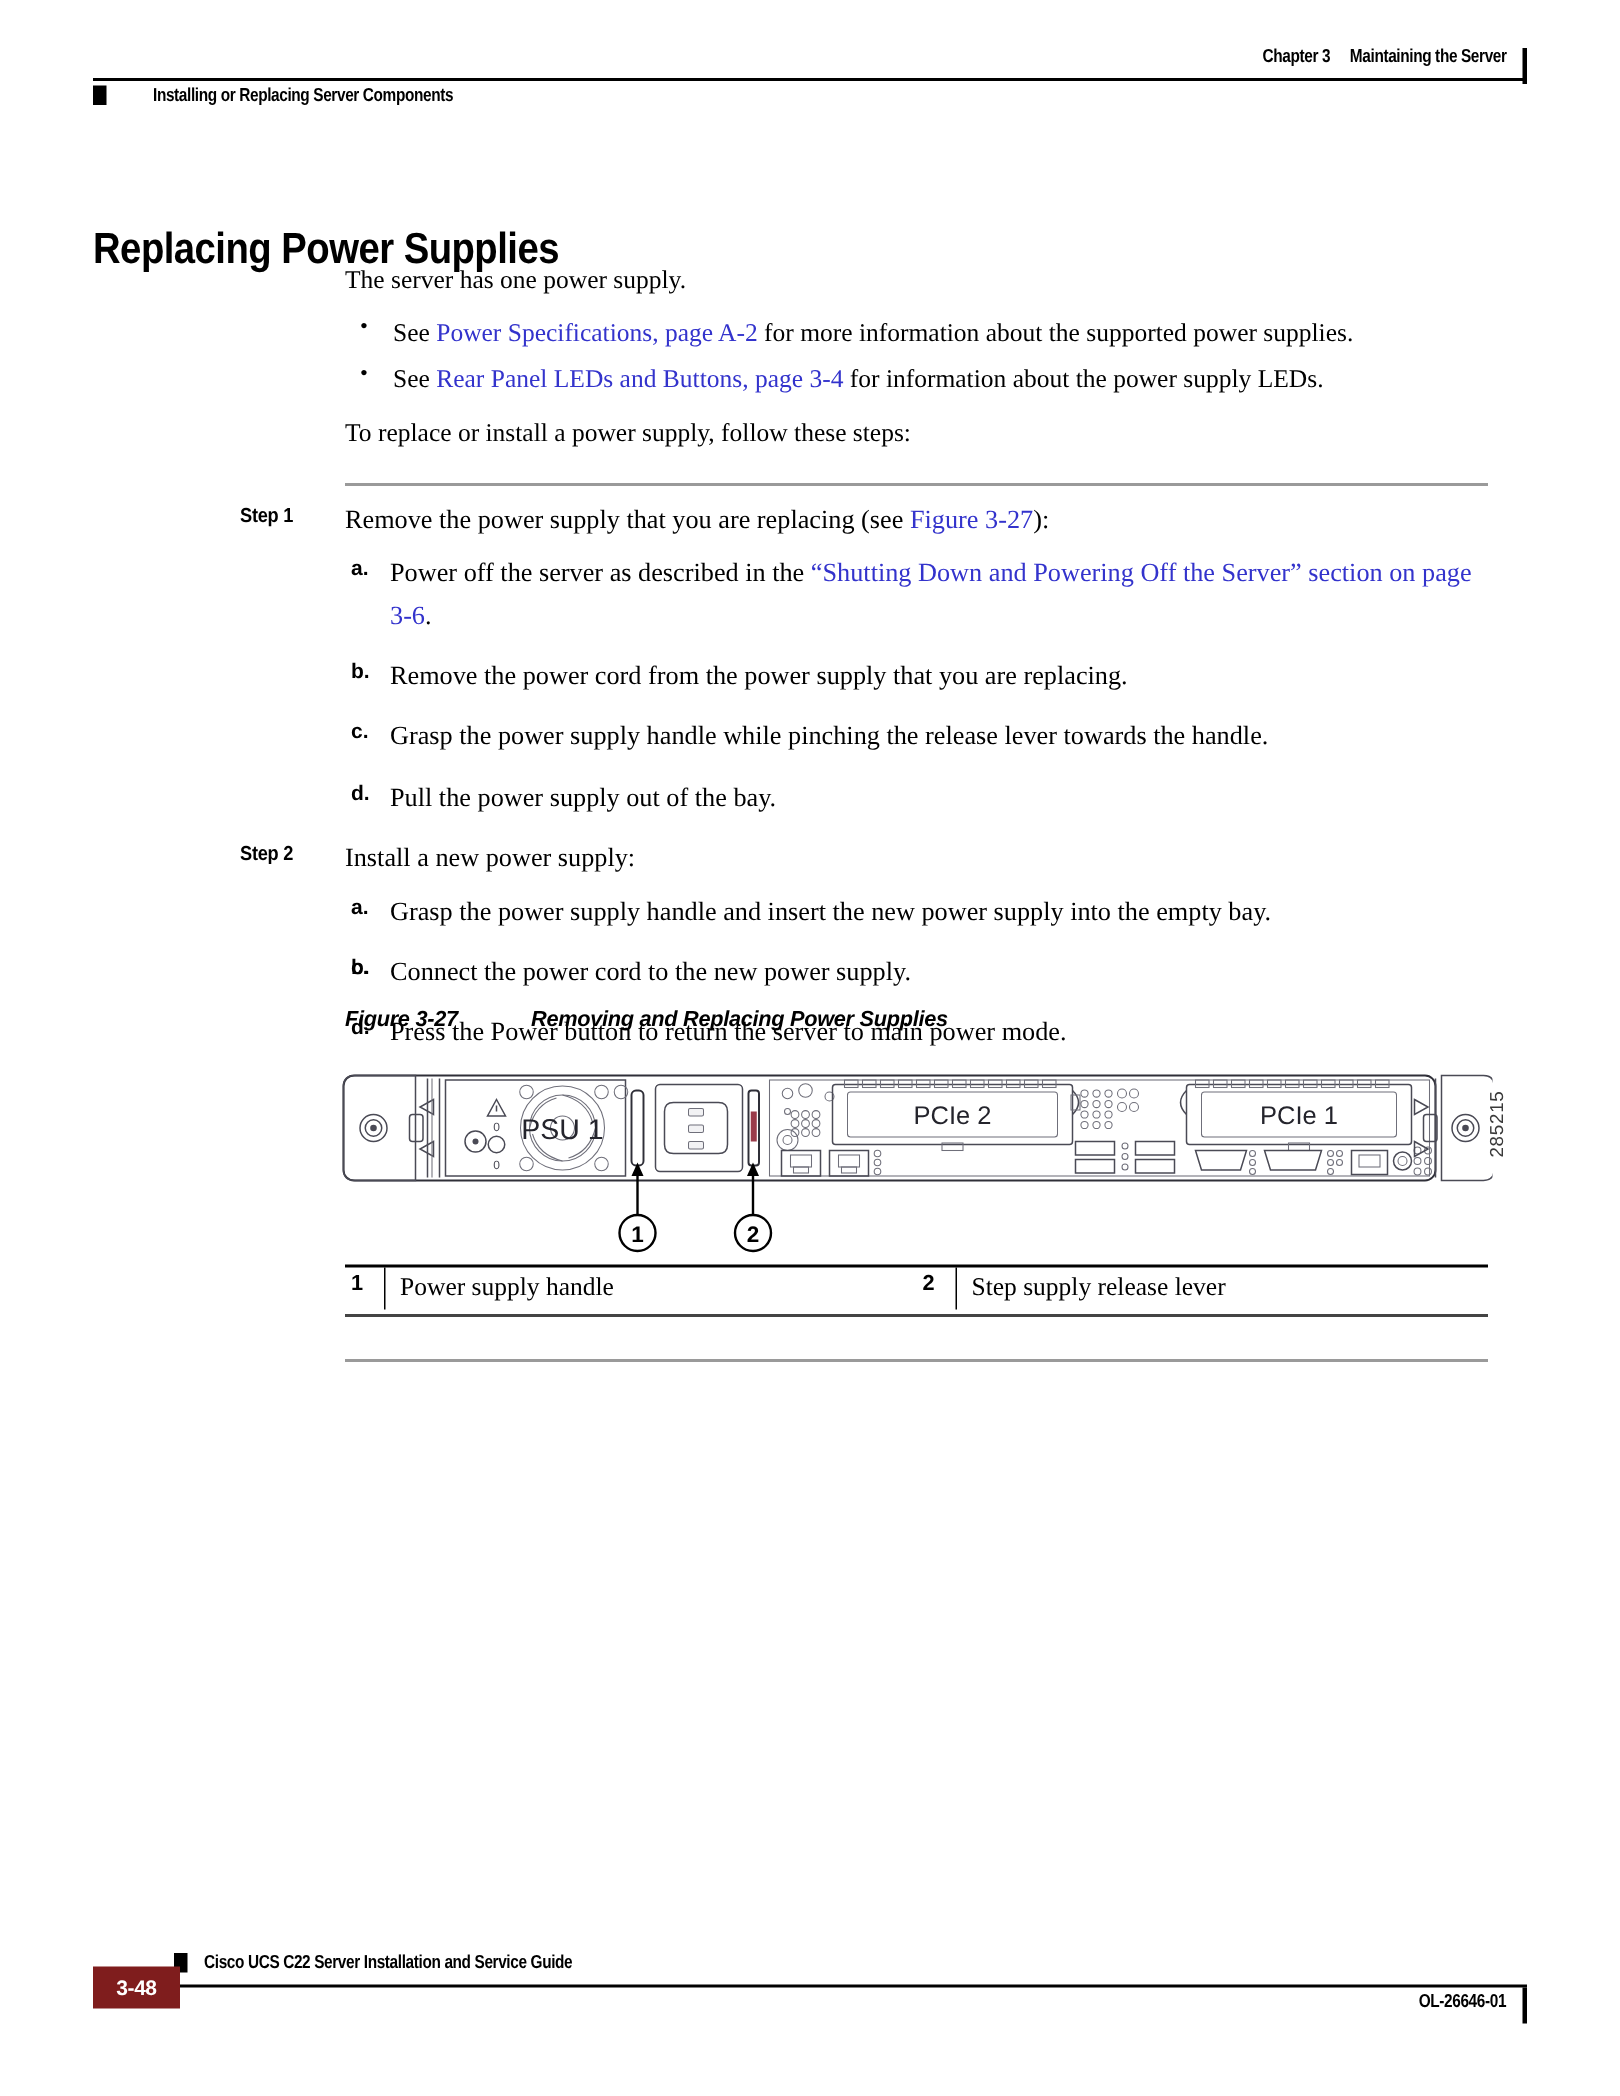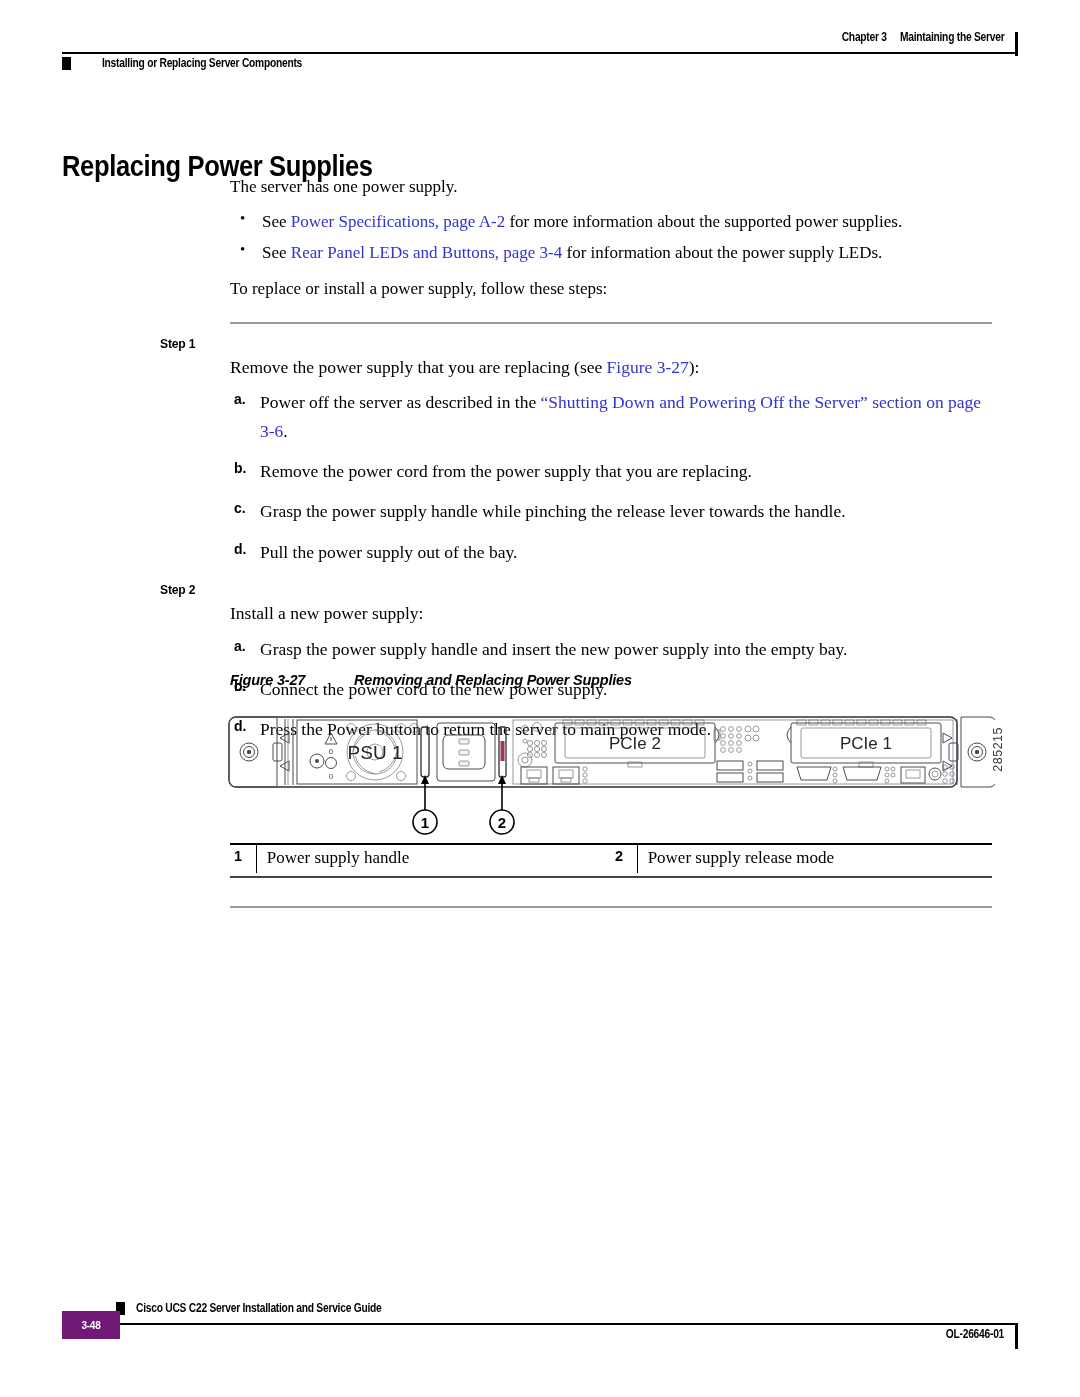--- a/index.html
+++ b/index.html
@@ -148,21 +148,20 @@
     font-weight: bold;
     font-size: 13.5px;
     padding-top: 4px;
     letter-spacing: -0.2px;
     transform: scaleX(0.9);
     transform-origin: left top;
   }
   .step-text {
     flex: 1 1 auto;
     line-height: 1.68;
-    margin-top: 21px;
   }
   .substeps {
     margin: 6px 0 6px 0;
     padding: 0;
     list-style: none;
   }
   .substeps li {
     position: relative;
     padding-left: 30px;
     margin-bottom: 12px;
@@ -300,25 +299,25 @@
     top: 22px;
     height: 1.5px;
     background: #000;
   }
   .ftr-pagebox {
     position: absolute;
     left: 0px;
     top: 10px;
     width: 58px;
     height: 28px;
-    background: #701a75;
+    background: #7f1d1d;
     color: #fff;
     font-family: "Liberation Sans", sans-serif;
     font-weight: bold;
-    font-size: 10px;
+    font-size: 14px;
     display: flex;
     align-items: center;
     justify-content: center;
     letter-spacing: -0.3px;
   }
   .ftr-docid {
     position: absolute;
     right: 14px;
     top: 26px;
     font-family: "Liberation Sans", sans-serif;
@@ -648,21 +647,21 @@
   <div class="fig-id">285215</div>
 </div>
 
 <div class="legend-top-rule"></div>
 <table class="legend-table">
   <tbody>
       <tr>
     <td class="num">1</td>
     <td class="txt">Power supply handle</td>
     <td class="num">2</td>
-    <td class="txt">Power supply release mode</td>
+    <td class="txt">Step supply release lever</td>
   </tr>
 </tbody>
   </table>
 <div class="legend-bottom-rule"></div>
 <div class="section-end-rule"></div>
 
 <div class="page-footer">
   <div class="ftr-line1">
     <span class="ftr-square"></span>
     <span class="ftr-guide">Cisco UCS C22 Server Installation and Service Guide</span>

